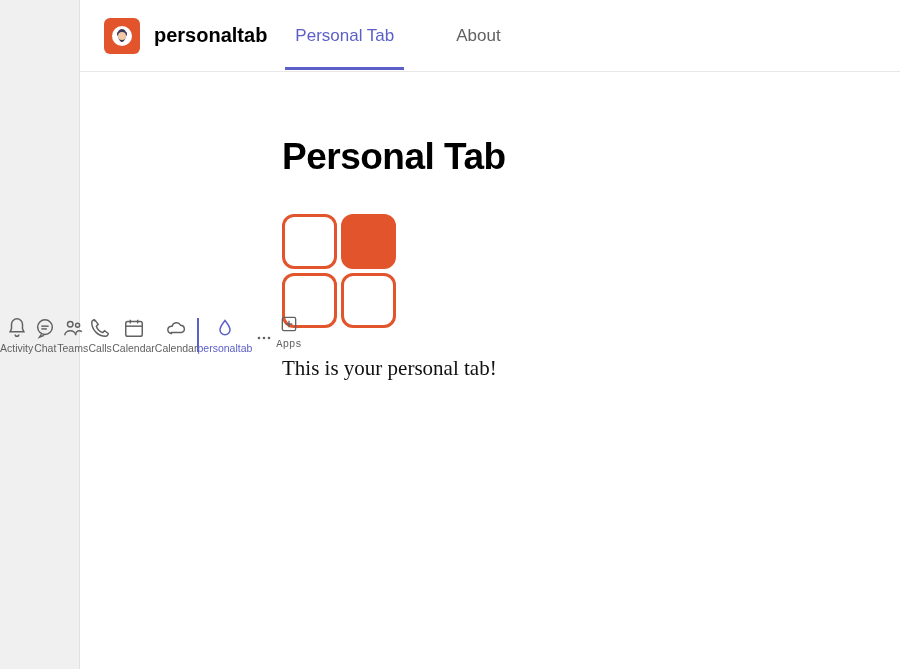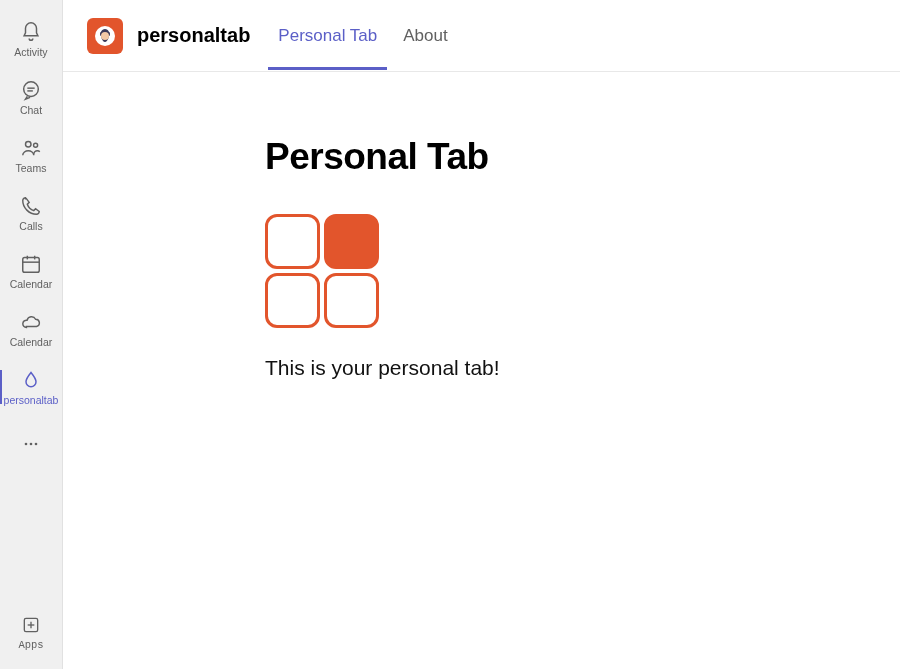--- a/index.html
+++ b/index.html
@@ -1,28 +1,27 @@
 <!DOCTYPE html>
 <html><head>
   <meta charset="utf-8">
   <style>
     * { margin: 0; padding: 0; box-sizing: border-box; }
     html, body { width: 900px; height: 669px; font-family: "Segoe UI", -apple-system, sans-serif; background: #fff; overflow: hidden; }
     .app { display: flex; width: 100%; height: 100%; }
 
     
     .rail {
-      width: 63px;
+      width: 80px;
       height: 100%;
       background: #f0f0f0;
       border-right: 1px solid #e1e1e1;
       display: flex;
-      flex-direction: column;
+      flex-direction: row;
       align-items: center;
-      padding-top: 10px;
       position: relative;
     }
     .rail-item {
       width: 100%;
       display: flex;
       flex-direction: column;
       align-items: center;
       justify-content: center;
       padding: 10px 0 10px 0;
       cursor: pointer;
@@ -57,39 +56,39 @@
       gap: 14px;
     }
     .app-icon {
       width: 36px; height: 36px;
       background: #e2552c;
       border-radius: 6px;
       display:flex; align-items:center; justify-content:center;
     }
     .app-title { font-weight: 700; font-size: 20px; color:#000; margin-right: 8px; }
     .tab { font-size: 17px; padding: 0 6px; cursor:pointer; color:#5b5fc7; position:relative; }
-    .tab.inactive { color:#616161; }
+    .tab.inactive { color:#616161;margin-left:36px; }
     .tab.active::after {
       content:"";
       position:absolute;
       left:-4px; right:-4px;
       bottom:-24px;
       height:3px;
       background:#5b5fc7;
     }
 
     .content { flex:1; padding: 64px 0 0 202px; }
     .heading { font-size: 37px; font-weight: 800; color:#000; letter-spacing: -0.5px; }
     .logo-grid { margin-top: 36px; display:grid; grid-template-columns: 55px 55px; grid-template-rows: 55px 55px; gap: 4px; }
     .sq { width:55px; height:55px; border:3px solid #e2552c; border-radius:12px; background:#fff; }
     .sq.tl { border-radius: 12px; }
     .sq.tr { background:#e2552c; border-radius:12px; }
     .sq.bl { border-radius:12px; }
     .sq.br { border-radius:12px; }
-    .desc { margin-top: 28px; font-size: 21px; color:#111; }
+    .desc { margin-top: 28px; font-size: 21px; color:#111;font-family:Liberation Serif, serif; }
 
   </style>
 </head>
 <body>
 
 <div class="app">
 
   <div class="rail">
 
     <div class="rail-item">

